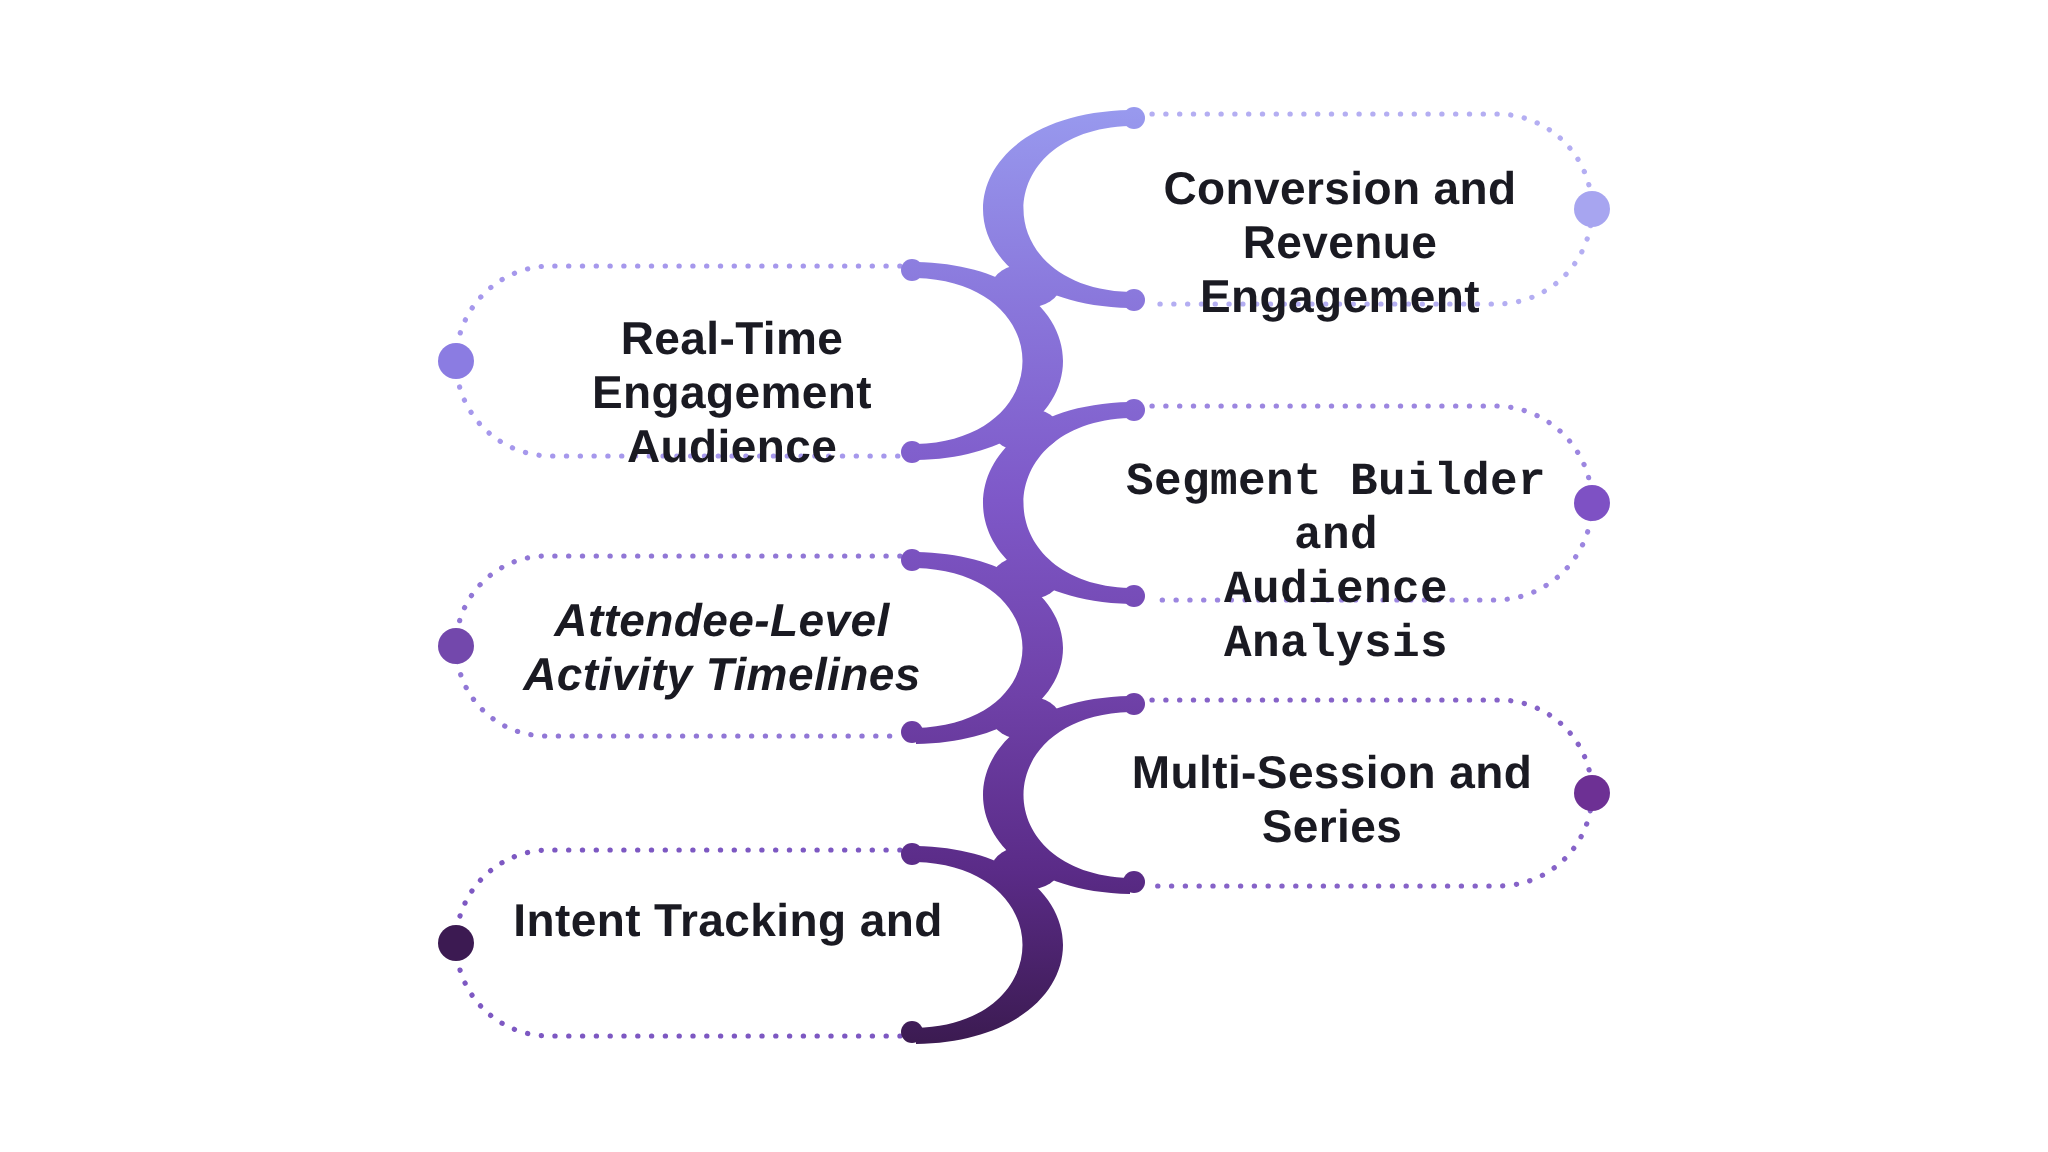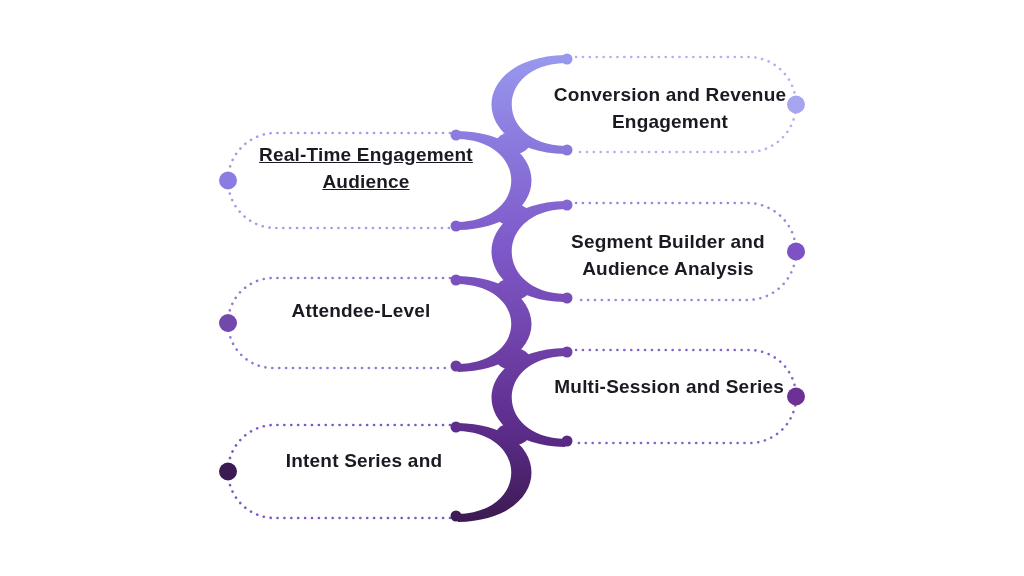--- a/index.html
+++ b/index.html
@@ -4,21 +4,21 @@
 <style>
   html,body{margin:0;padding:0;}
   body{background:#e8e8e8;font-family:"Liberation Sans","DejaVu Sans",sans-serif;}
   .canvas{
     position:relative;width:1024px;height:576px;background:#ffffff;
     overflow:hidden;margin:0 auto;
   }
   .spine-svg{position:absolute;left:0;top:0;}
   .pill-label{
     position:absolute;text-align:center;
-    font-weight:700;font-size:19px;line-height:27px;
+    font-weight:700;font-size:23px;line-height:27px;
     letter-spacing:0.2px;color:#1a1a22;
   }
 </style>
 </head>
 <body>
 
 <div class="canvas">
 
   <svg class="spine-svg" width="1024" height="576" viewBox="0 0 1024 576">
     <defs>
@@ -77,35 +77,36 @@
       <circle cx="796" cy="396.5" r="9" fill="#6d3094"></circle>
       <circle cx="228" cy="471.5" r="9" fill="#3c1a52"></circle>
     </g>
   </svg>
 
   <div class="pill-label" style="left:552px;top:81px;width:236px;">
     <div>Conversion and Revenue</div>
     <div>Engagement</div>
   </div>
 
-  <div class="pill-label" style="left:243px;top:141px;width:246px;text-decoration:underline;">
+  <div class="pill-label" style="left:243px;top:156px;width:246px;">
     <div>Real-Time Engagement</div>
     <div>Audience</div>
   </div>
 
-  <div class="pill-label" style="left:550px;top:228px;width:236px;">
+  <div class="pill-label" style="left:550px;top:228px;width:236px;font-family:Liberation Mono, monospace;">
     <div>Segment Builder and</div>
     <div>Audience Analysis</div>
   </div>
 
-  <div class="pill-label" style="left:238px;top:297px;width:246px;">
+  <div class="pill-label" style="left:238px;top:297px;width:246px;font-style:italic;">
     <div>Attendee-Level</div>
+    <div>Activity Timelines</div>
   </div>
 
-  <div class="pill-label" style="left:548px;top:373px;width:236px;text-align:right;">
+  <div class="pill-label" style="left:548px;top:373px;width:236px;">
     <div>Multi-Session and Series</div>
   </div>
 
   <div class="pill-label" style="left:241px;top:447px;width:246px;">
-    <div>Intent Series and</div>
+    <div>Intent Tracking and</div>
   </div>
 
 </div>
 
 </body></html>

